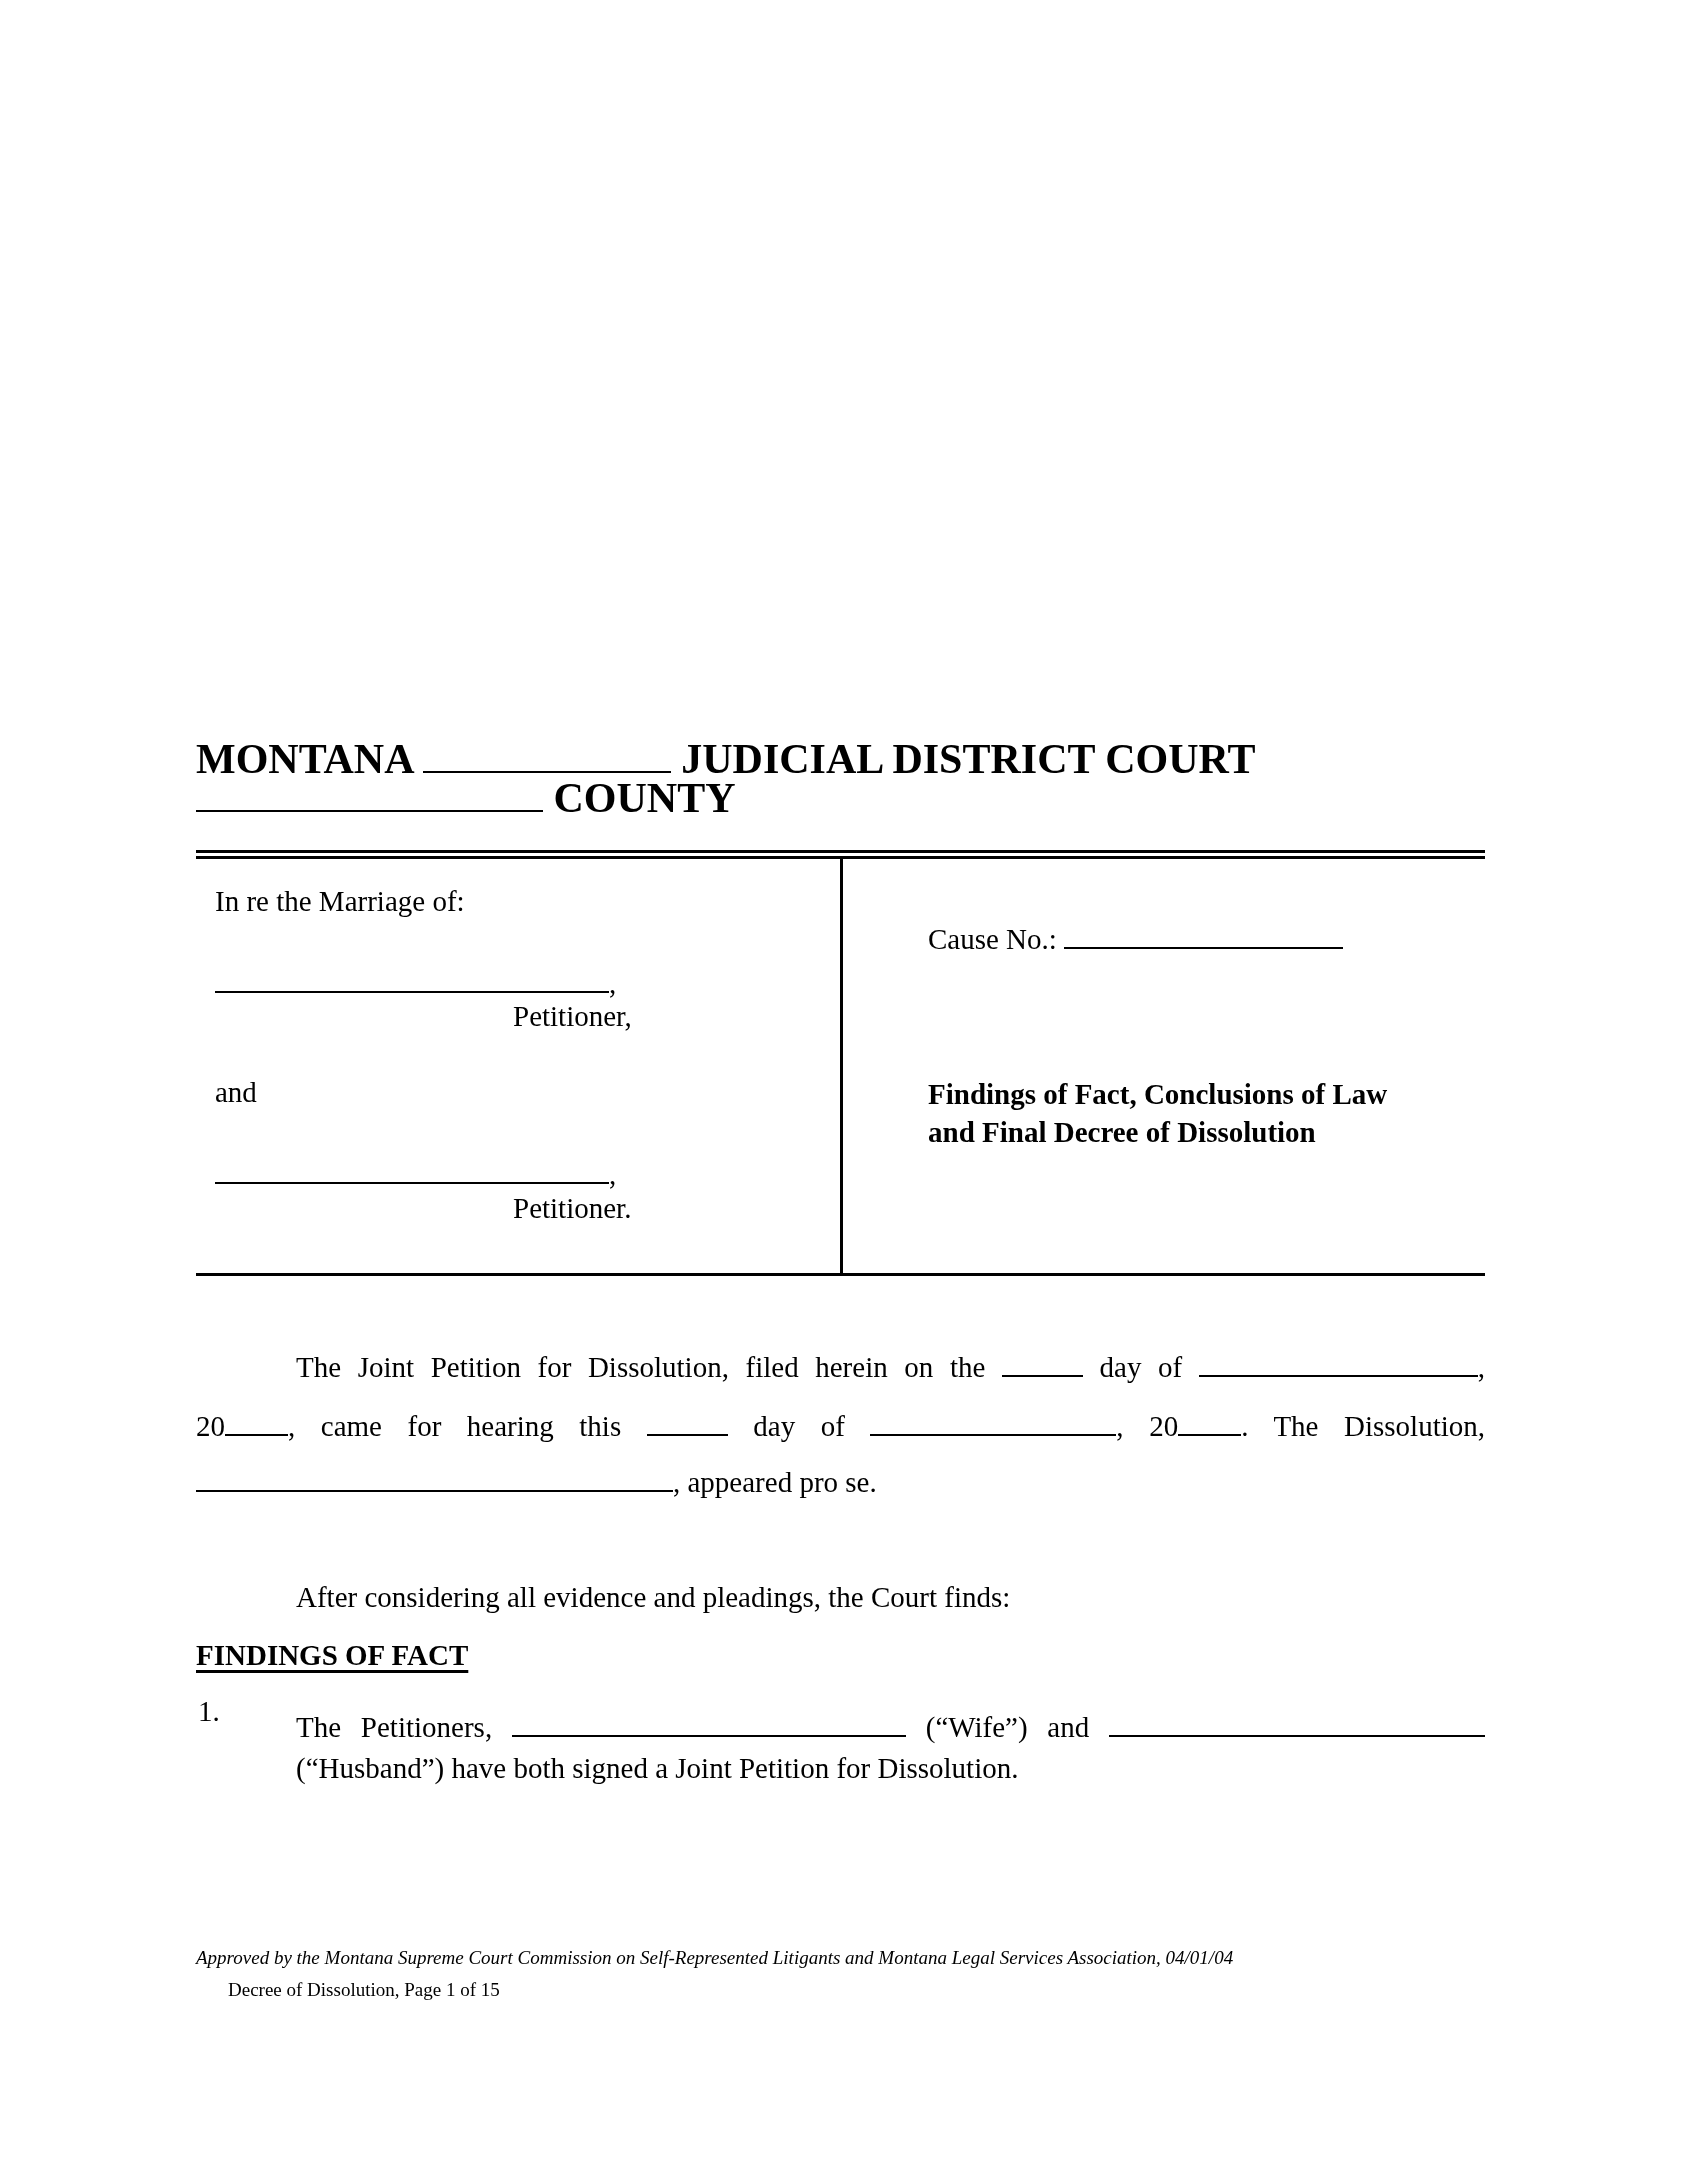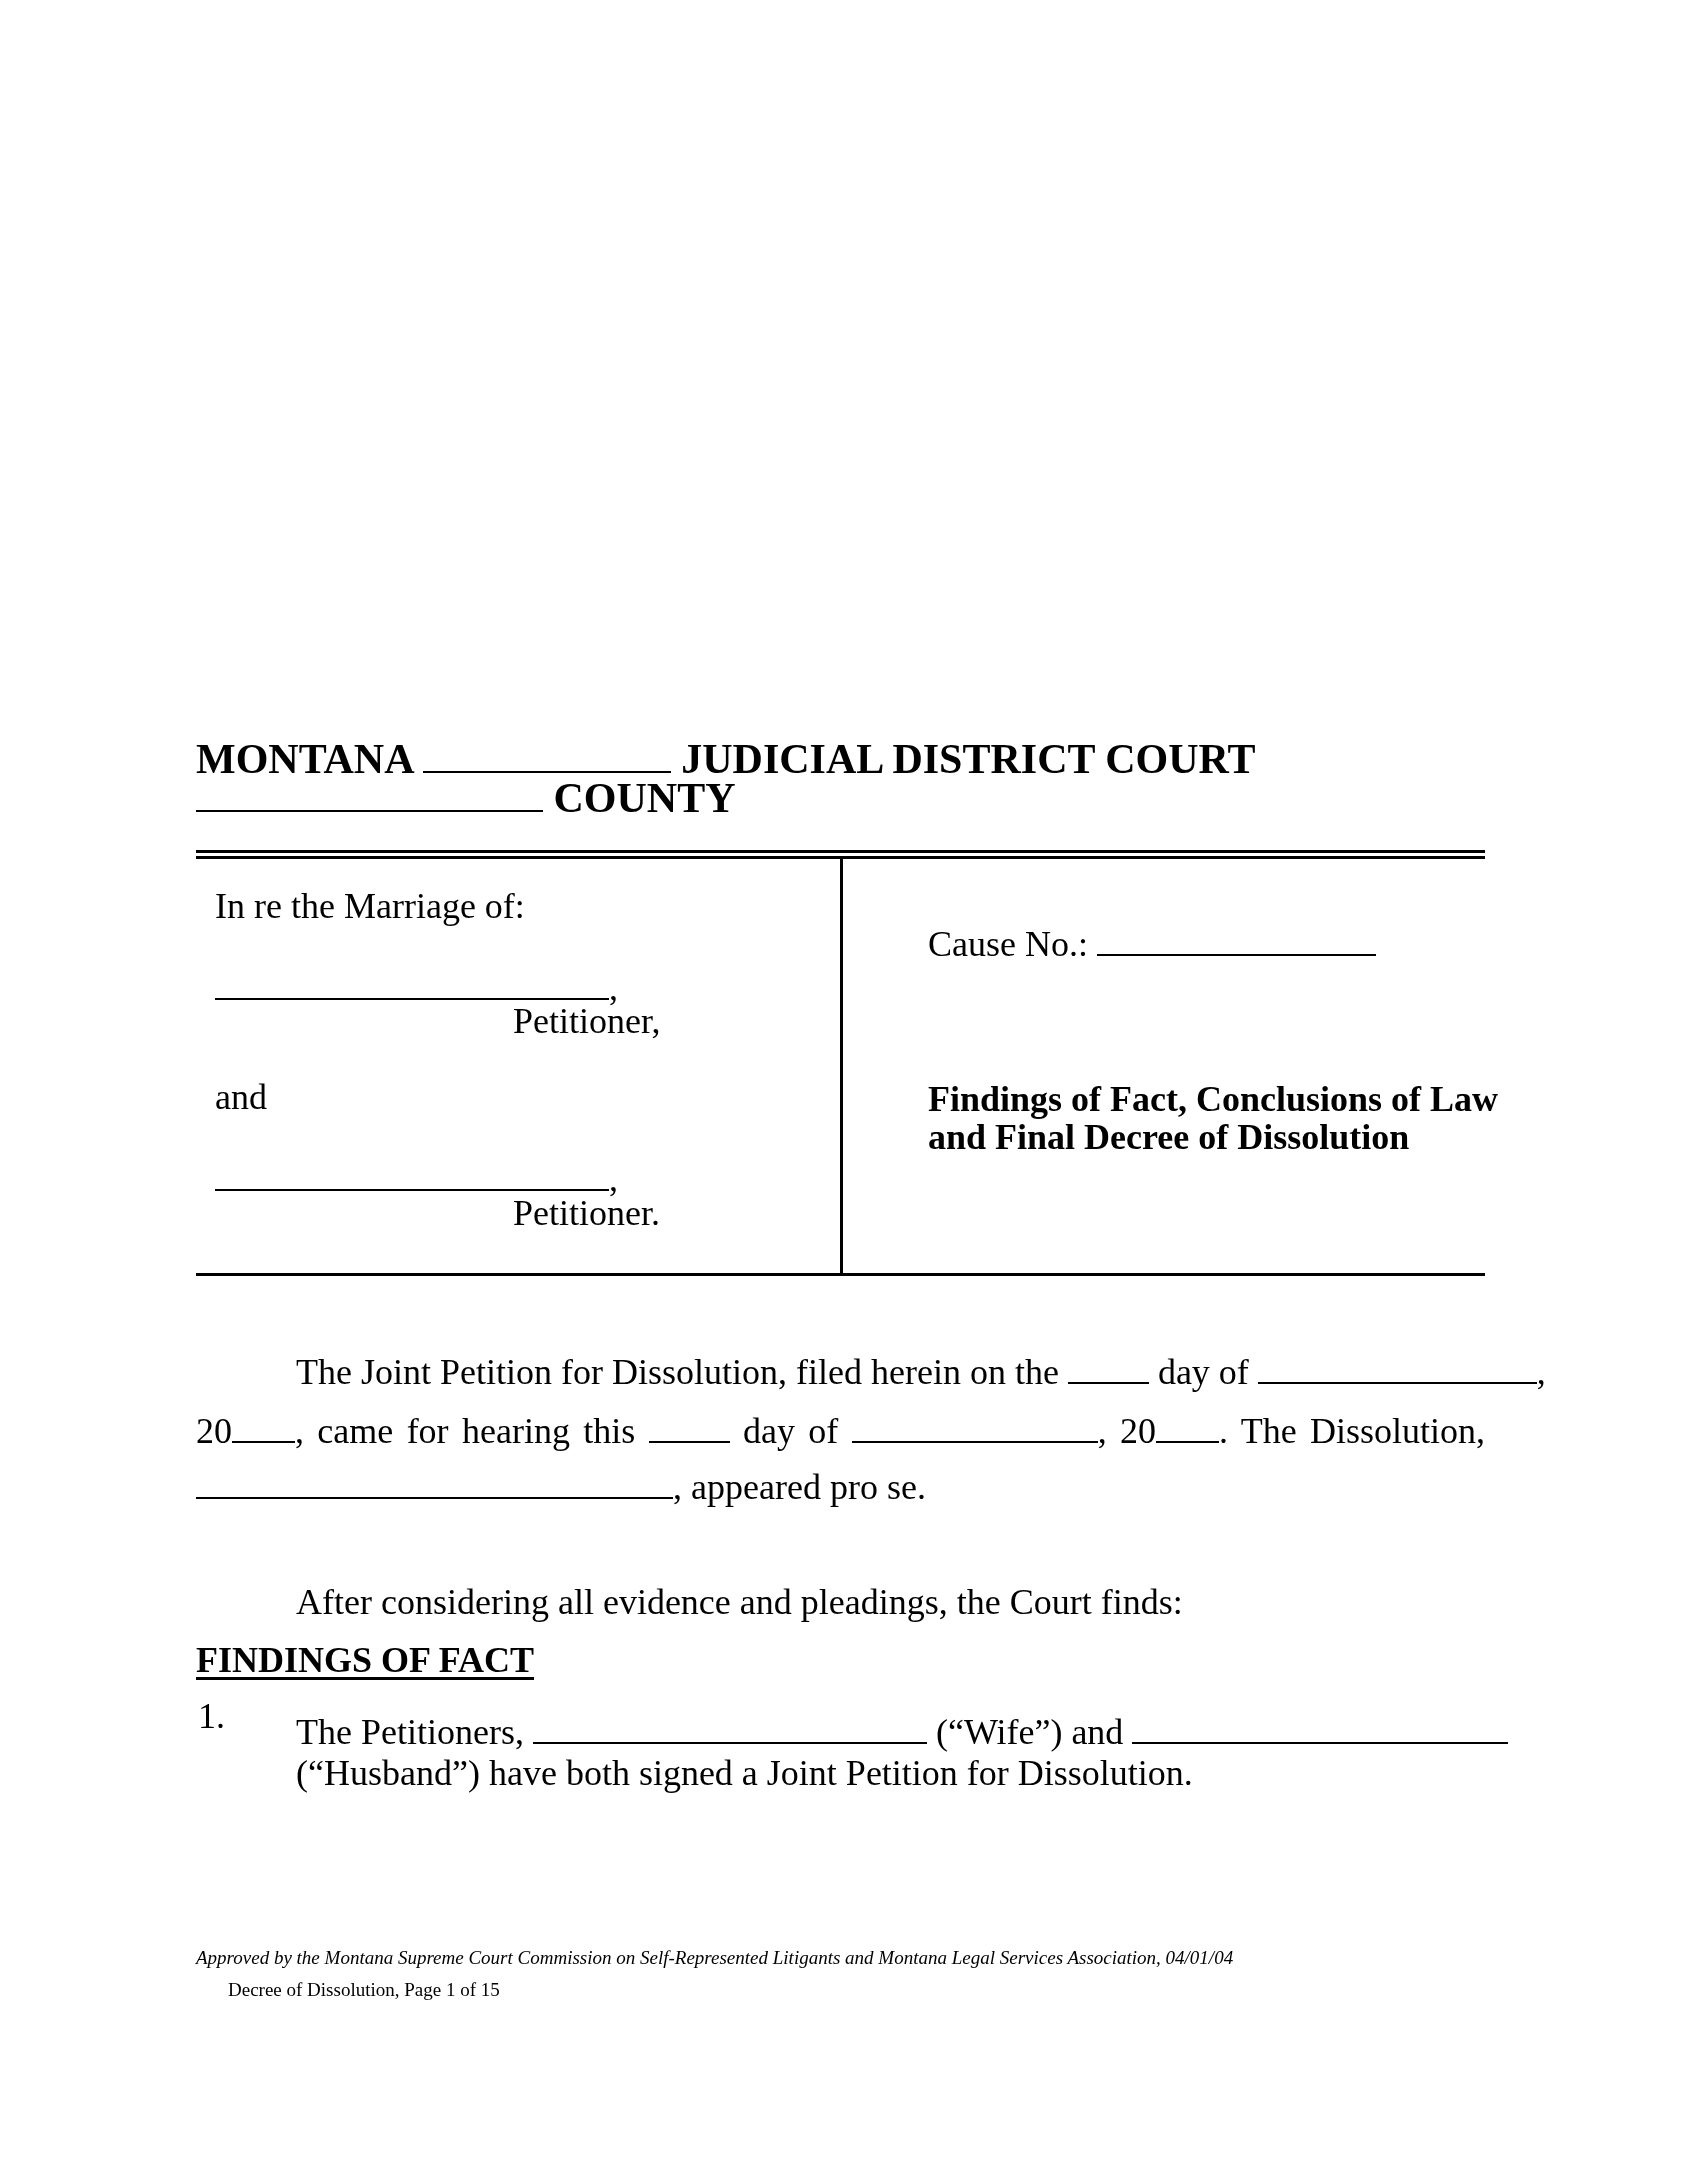--- a/index.html
+++ b/index.html
@@ -1,21 +1,21 @@
 <!DOCTYPE html>
 <html><head>
 <meta charset="utf-8">
 <style>
   html, body { margin: 0; padding: 0; background: #ffffff; }
   body { width: 1683px; height: 2178px; position: relative; overflow: hidden;
          font-family: "Liberation Serif", "DejaVu Serif", serif; color: #000; }
   .abs { position: absolute; white-space: nowrap; }
   .heading { font-weight: bold; font-size: 42px; left: 196px; width: 1289px; text-align: left; }
   .blank { display: inline-block; border-bottom: 2px solid #000; vertical-align: baseline; height: 0; }
-  .body-text { font-size: 36px; }
+  .body-text { font-size: 29px; }
   .caption-hr { position: absolute; left: 196px; width: 1289px; height: 0; }
   .dbl-top { top: 850px; border-top: 3px solid #000; }
   .dbl-bot { top: 856px; border-top: 3px solid #000; }
   .bottom-line { top: 1273px; border-top: 3px solid #000; }
   .vdivider { position: absolute; left: 840px; top: 857px; width: 0; height: 417px; border-left: 3px solid #000; }
   .bold { font-weight: bold; }
   .underline { text-decoration: underline; text-decoration-thickness: 3px; text-underline-offset: 5px; }
   .footer { font-size: 19px; left: 196px; }
   .just { text-align: justify; text-align-last: justify; }
 </style>

